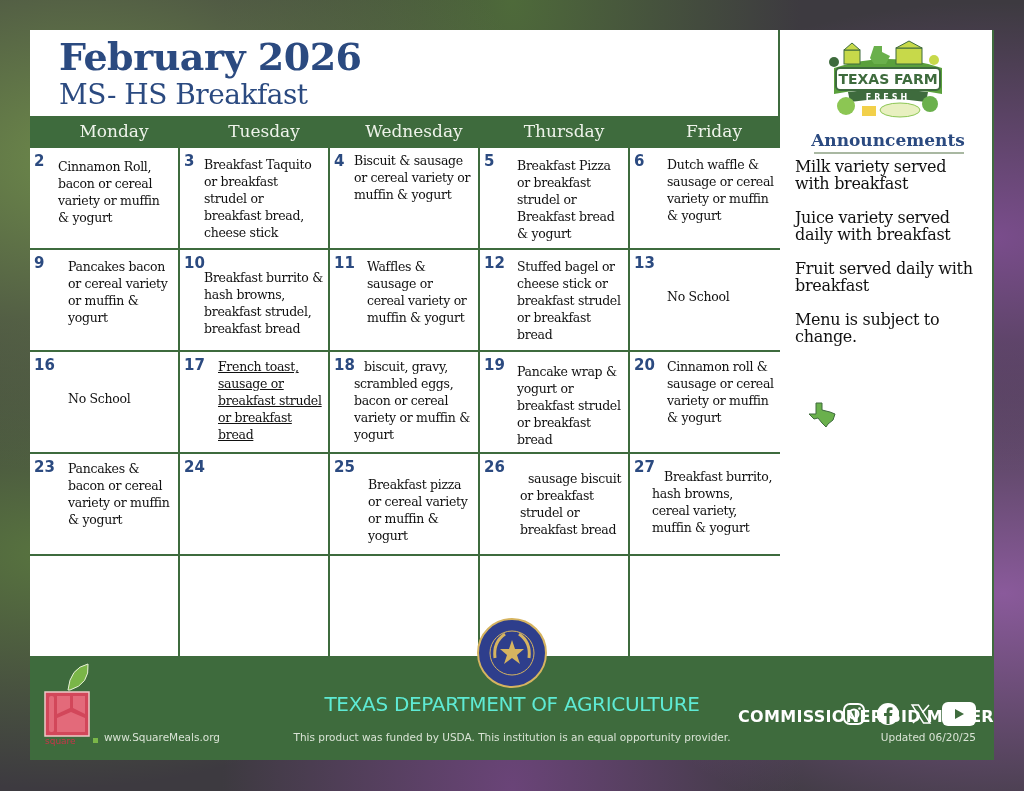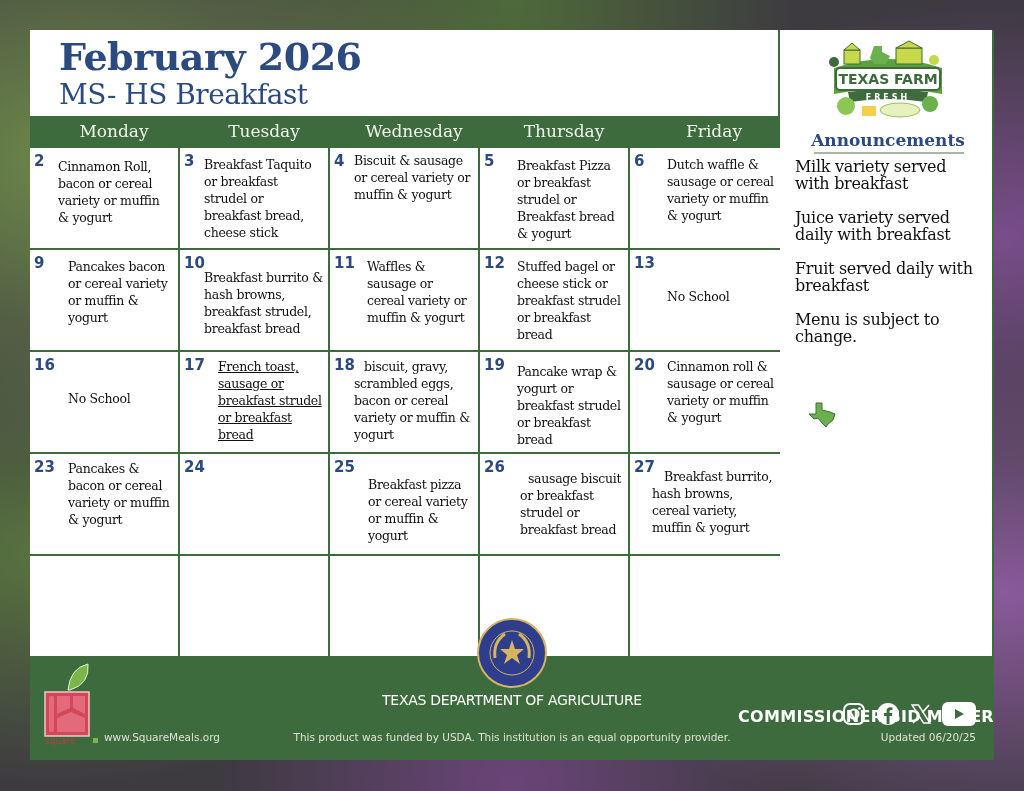--- a/index.html
+++ b/index.html
@@ -94,21 +94,21 @@
 
   .footer {
     position: absolute; left: 0; top: 626px; width: 964px; height: 104px;
     background: #3e6b3d;
   }
   .seal {
     position: absolute; left: 447px; top: -38px; width: 70px; height: 70px;
   }
   .tda-line1 {
     position: absolute; left: 0; width: 964px; top: 36px; text-align: center;
-    color: #ffffff; font-family: "DejaVu Sans", sans-serif; font-size: 14px;
+    color: #5eead4; font-family: "DejaVu Sans", sans-serif; font-size: 20px;
     letter-spacing: -0.3px;
   }
   .tda-line2 {
     position: absolute; left: 0; width: 964px; top: 51px; text-align: right;
     color: #ffffff; font-family: "DejaVu Sans", sans-serif; font-weight: bold; font-size: 16px;
     letter-spacing: 0.3px;
   }
   .disclaimer {
     position: absolute; left: 0; width: 964px; top: 75px; text-align: center;
     color: #d9e3d5; font-family: "DejaVu Sans", sans-serif; font-size: 10.5px;

